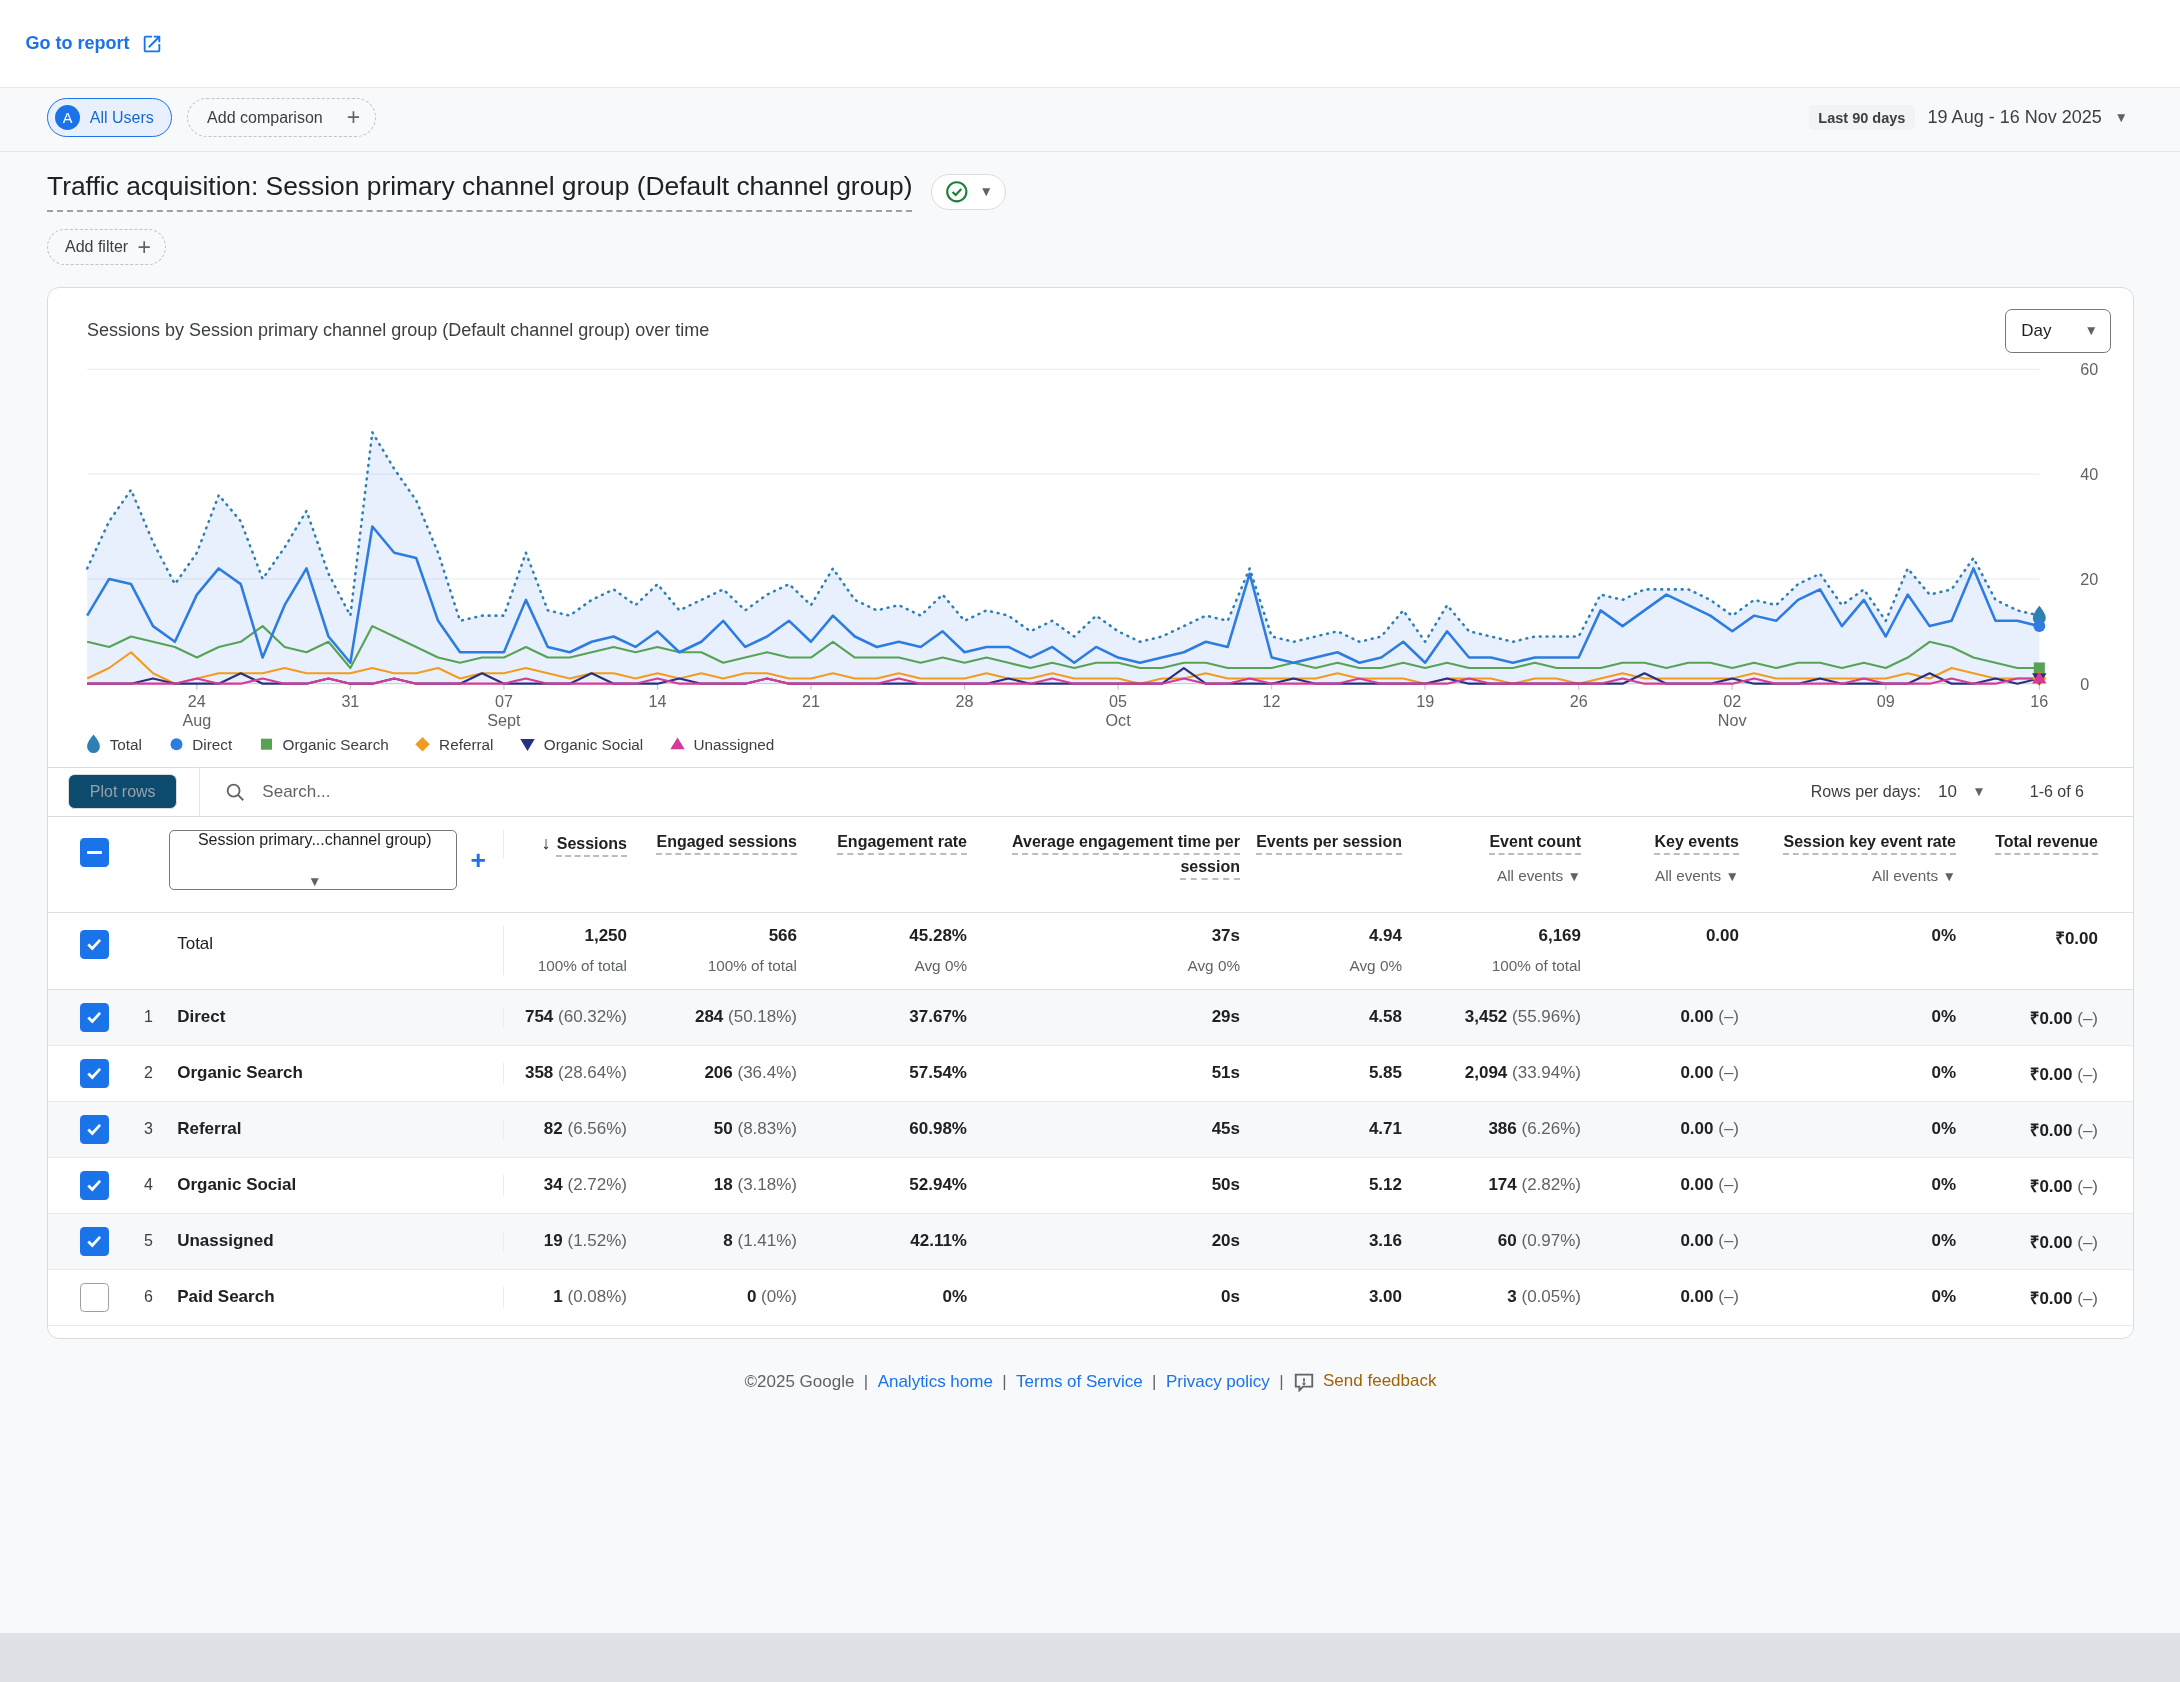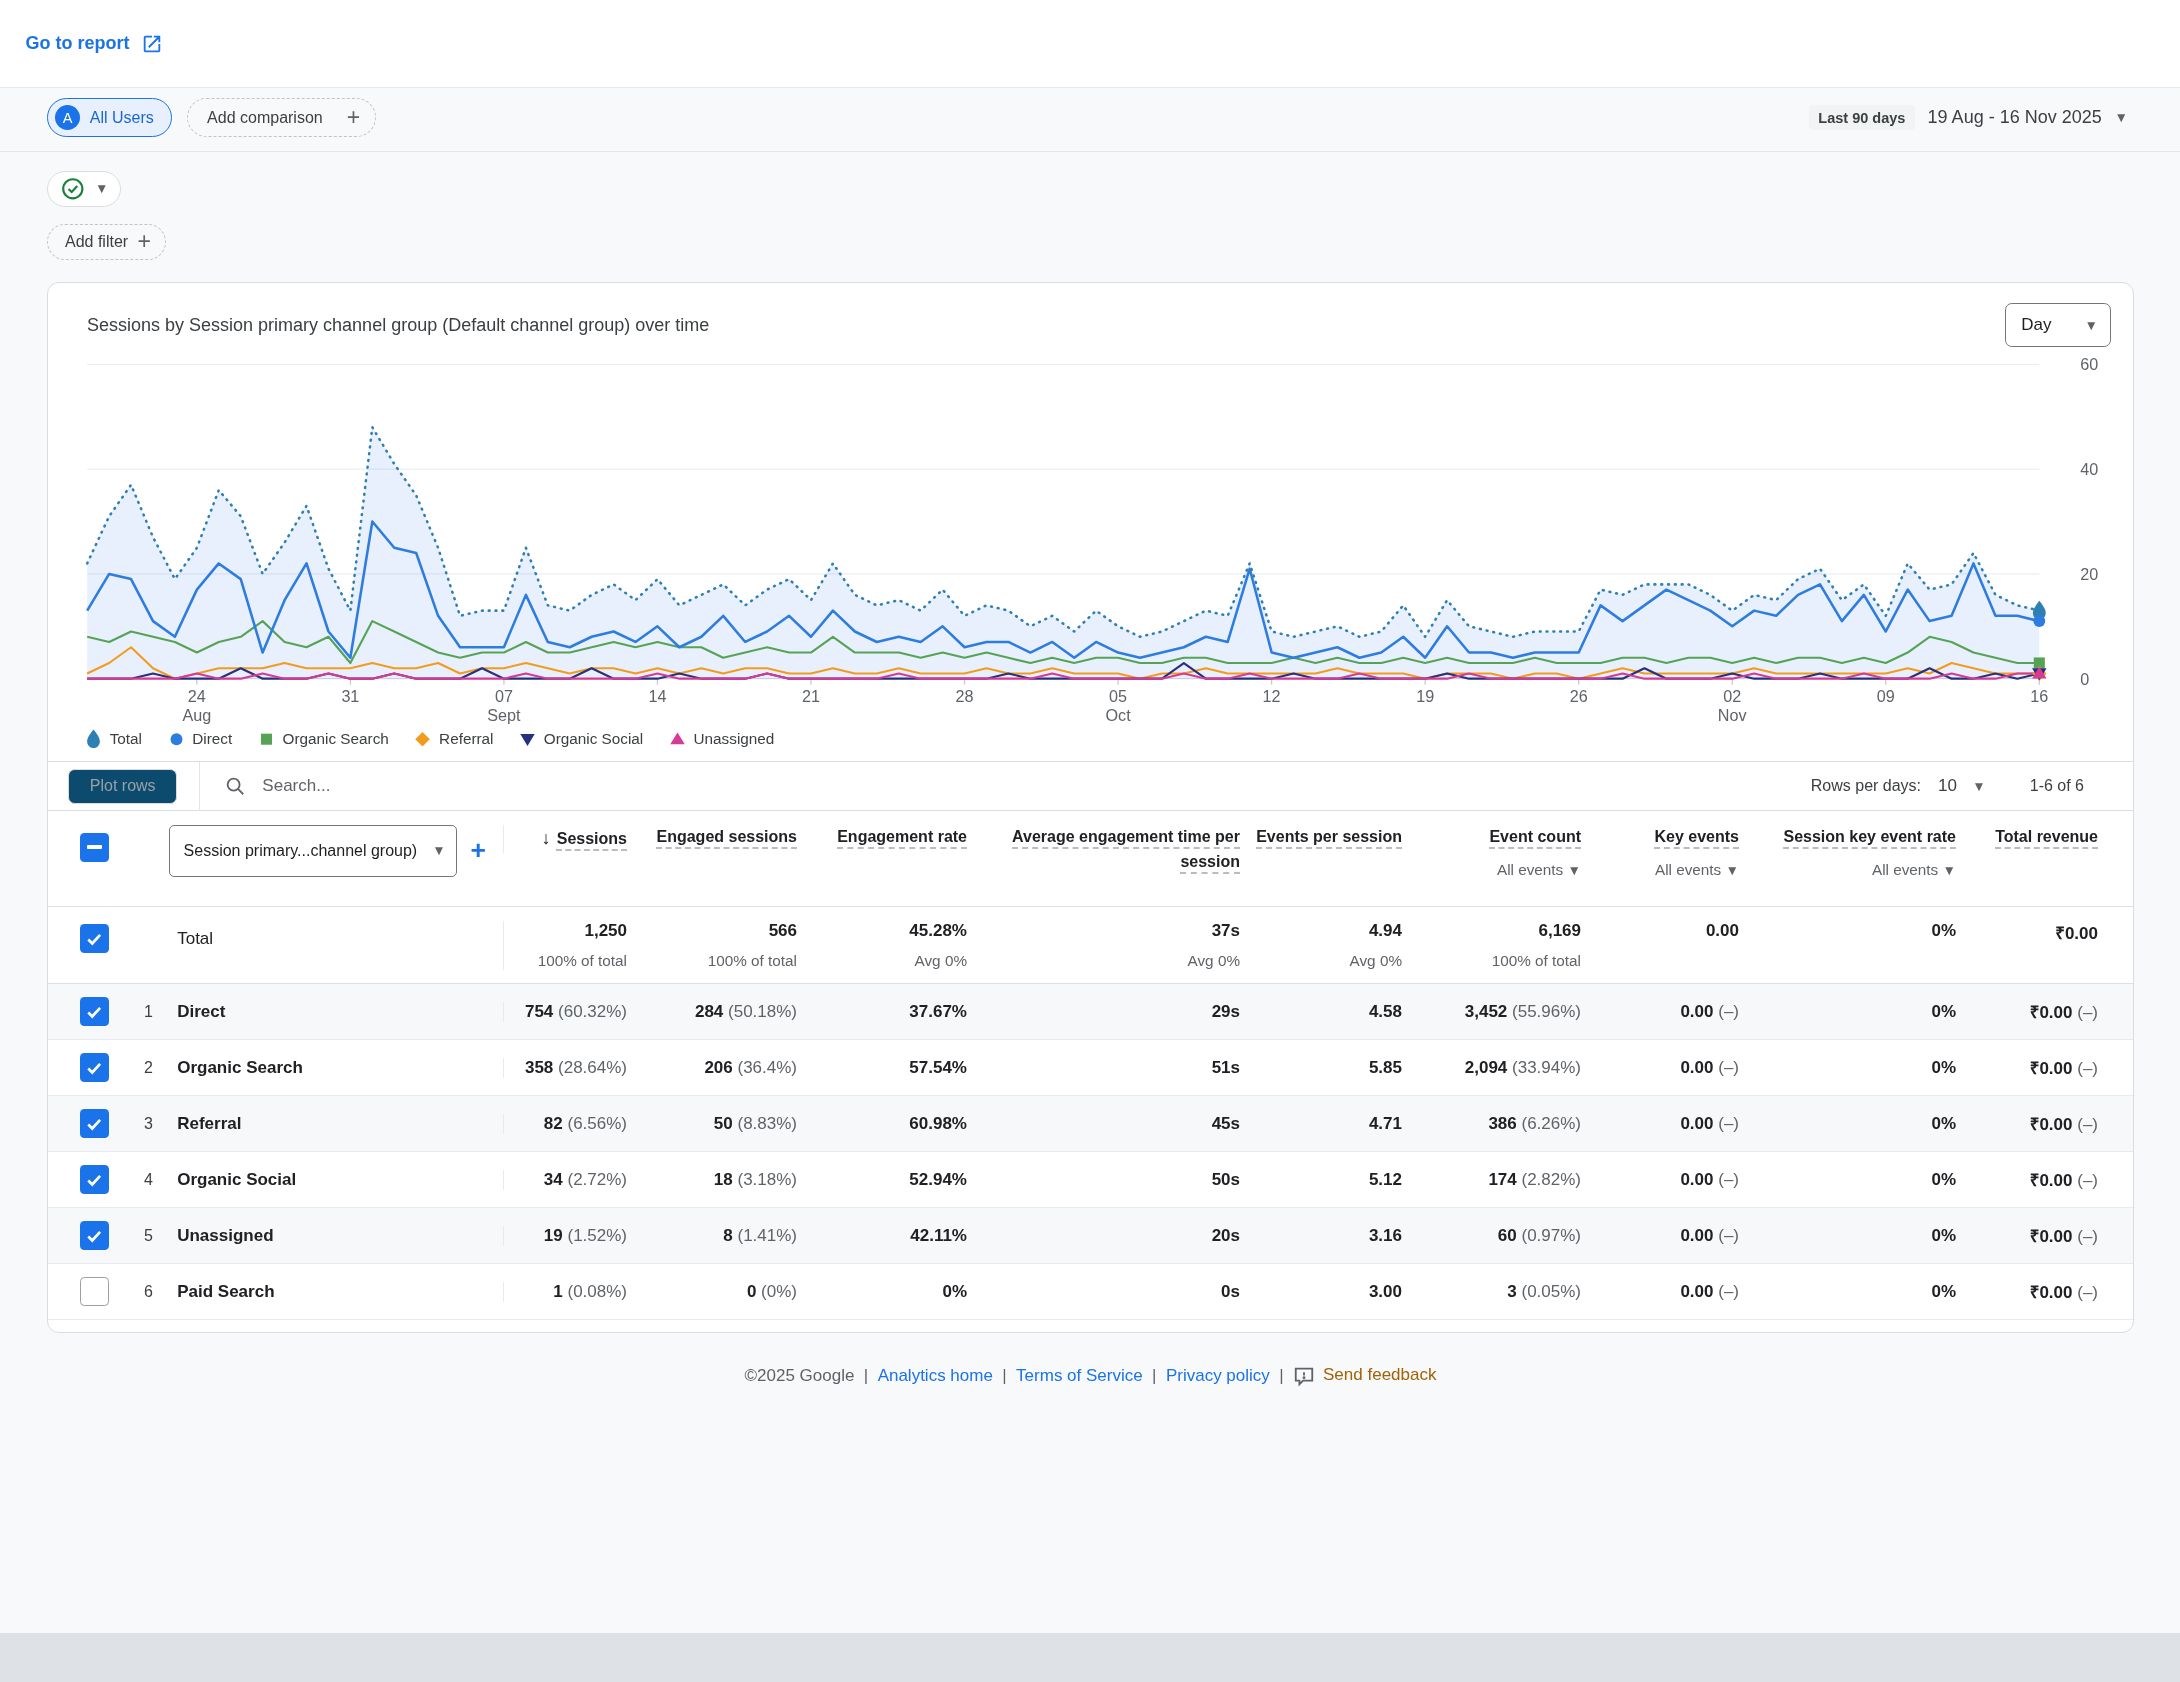--- a/index.html
+++ b/index.html
@@ -69,22 +69,22 @@
   .tc-right { display:flex; align-items:center; margin-left:auto; margin-right:49px; font-size:16px; color:#3c4043; }
   .rpp-value { font-size:17px; margin-left:17px; }
   .rpp-caret { margin-left:15.3px; }
   .range { margin-left:44px; }
 
   .grid { display:grid; grid-template-columns: 82px 37px 336px 136px 170px 170px 273px 162px 179px 158px 217px 164px; }
   .thead { border-top:0.9px solid #dadce0; border-bottom:0.9px solid #e0e0e0; padding:13.6px 0 15.3px; min-height:97px; align-items:start; }
   .cb-cell { display:flex; padding-left:32px; align-items:center; }
   .thead .cb-cell { align-items:flex-start; padding-top:7.7px; }
   .dim-cell { grid-column: 2 / 4; display:flex; align-items:center; }
-  .dim-select { display:flex; align-items:center; justify-content:space-between; width:288px; height:52px;
-    border:0.9px solid #747775; border-radius:5.1px; padding:0 10.2px 0 13.6px; font-size:16px; color:#1f1f1f; margin-left:39px; cursor:pointer; }
+  .dim-select { display:flex; align-items:center; justify-content:space-between; width:288px; height:60px;
+    border:0.9px solid #747775; border-radius:5.1px; padding:0 10.2px 0 13.6px; font-size:16px; color:#1f1f1f; margin-left:39px; cursor:pointer;flex-direction:column; }
   .plus-blue { color:#1a73e8; font-size:26.4px; font-weight:bold; margin-left:13.6px; cursor:pointer; }
   .th.m { text-align:right; padding-right:12px; font-size:16px; color:#202124; font-weight:bold; line-height:1.55; }
   .th.m:last-child, .td.m:last-child { padding-right:34px; }
   .dashed { text-decoration: underline dashed #b9bdc2 1.7px; text-underline-offset: 6px; }
   .sort-arrow { font-weight:400; font-size:18px; margin-right:1.7px; }
   .th-sub { margin-top:8.5px; color:#5f6368; font-size:15.3px; font-weight:400; }
   .sep { border-left:0.9px solid #e8eaed; }
 
   .cbx { width:29px; height:29px; border-radius:4.3px; display:flex; align-items:center; justify-content:center; cursor:pointer; flex:none; }
   .cbx.on, .cbx.ind { background:#1a73e8; }
@@ -138,20 +138,21 @@
       </div>
     </div>
     <div class="daterange">
       <span class="dr-chip">Last 90 days</span>
       <span class="dr-text">19 Aug - 16 Nov 2025</span>
       <span class="caret">▼</span>
     </div>
   </div>
 
   <div class="title-row">
+    <span class="page-title">Traffic acquisition: Session primary channel group (Default channel group)</span>
     <div class="title-badge">
       <svg width="25.6" height="25.6" viewBox="0 0 24 24" fill="none" stroke="#188038" stroke-width="2">
           <circle cx="12" cy="12" r="9"></circle>
           <path d="M8 12.2 L11 15 L16.2 9.4"></path>
         </svg>
       <span class="caret">▼</span>
     </div>
   </div>
 
   <div class="filter-row">

